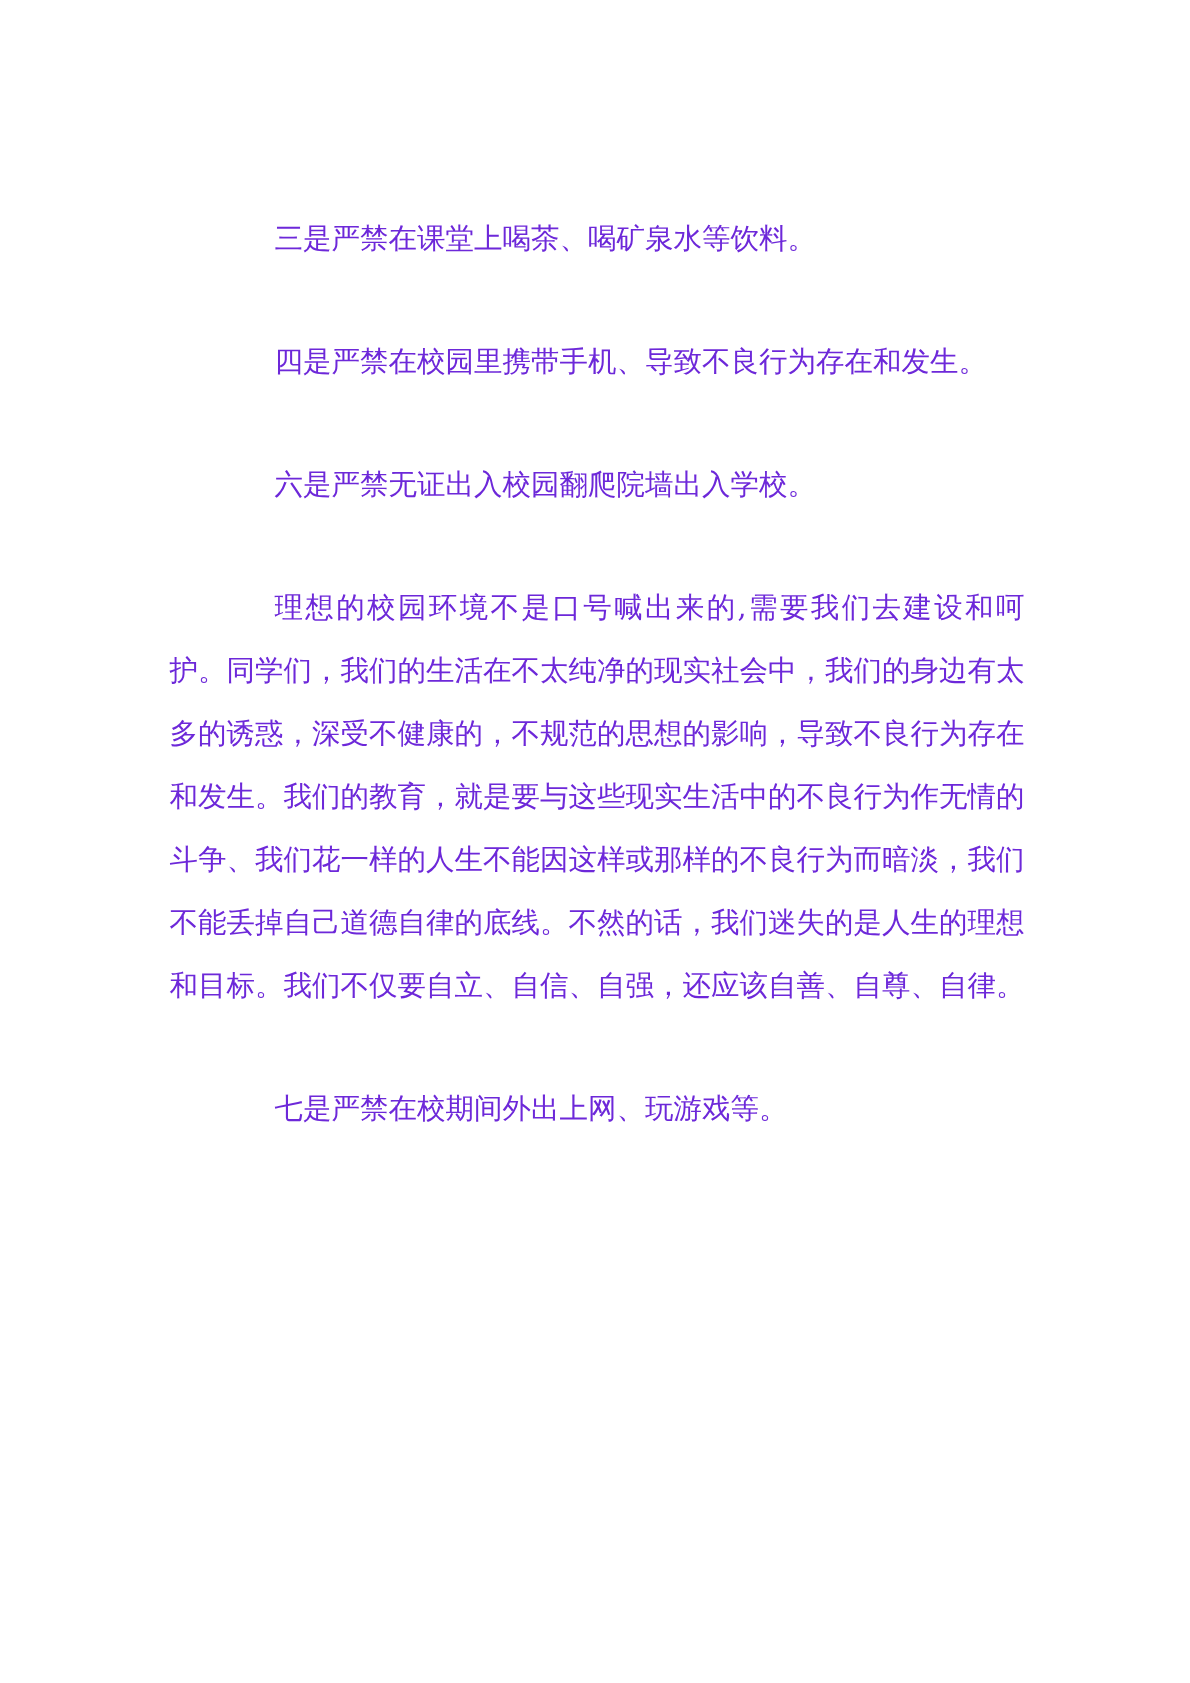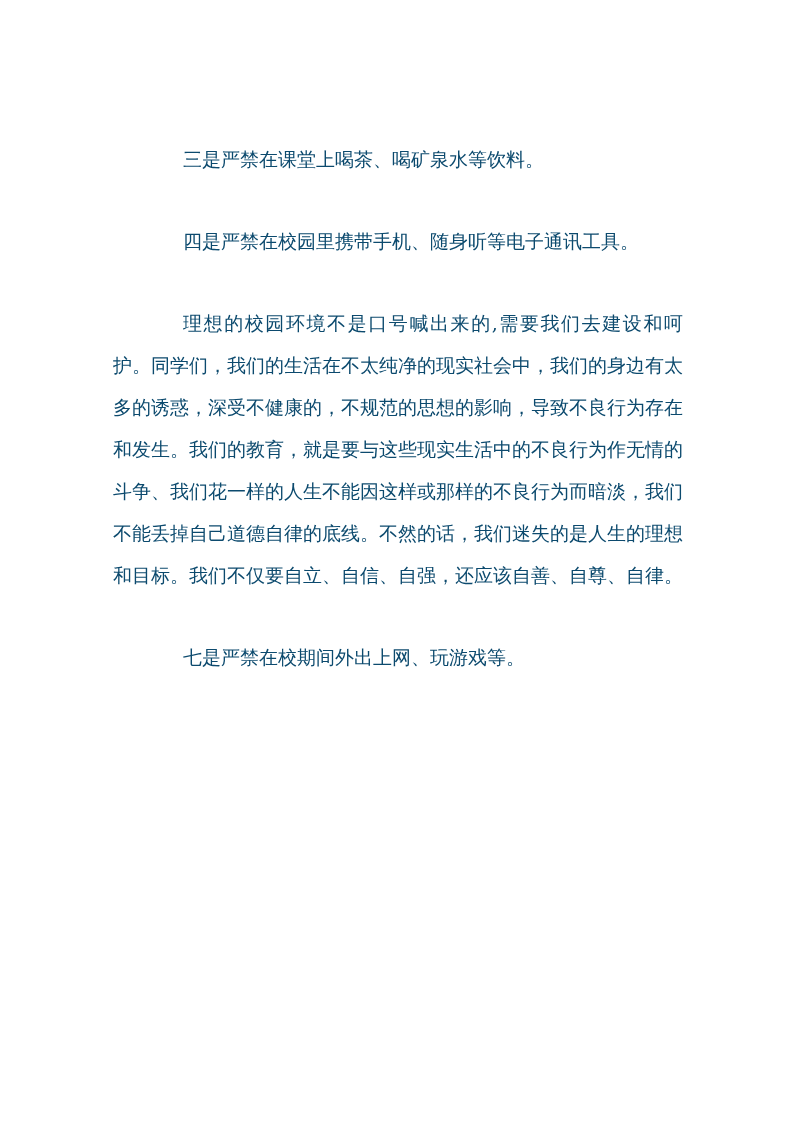--- a/index.html
+++ b/index.html
@@ -18,29 +18,30 @@
     padding: 138px 110px 0 113px;
   }
   .doc-body {
     width: 570px;
   }
   .doc-body p {
     margin: 0 0 40px 0;
     font-family: "DejaVu Serif", "Liberation Serif", serif;
     font-size: 19px;
     line-height: 42px;
-    color: #0c4a6e;
+    color: #6d28d9;
     text-align: justify;
     text-indent: 70px;
     word-break: break-all;
   }
 </style>
 </head>
 <body>
 
 <div class="page">
   <div class="doc-body">
     <p>三是严禁在课堂上喝茶、喝矿泉水等饮料。</p>
-    <p>四是严禁在校园里携带手机、随身听等电子通讯工具。</p>
+    <p>四是严禁在校园里携带手机、导致不良行为存在和发生。</p>
+    <p>六是严禁无证出入校园翻爬院墙出入学校。</p>
     <p>理想的校园环境不是口号喊出来的,需要我们去建设和呵护。同学们，我们的生活在不太纯净的现实社会中，我们的身边有太多的诱惑，深受不健康的，不规范的思想的影响，导致不良行为存在和发生。我们的教育，就是要与这些现实生活中的不良行为作无情的斗争、我们花一样的人生不能因这样或那样的不良行为而暗淡，我们不能丢掉自己道德自律的底线。不然的话，我们迷失的是人生的理想和目标。我们不仅要自立、自信、自强，还应该自善、自尊、自律。</p>
     <p>七是严禁在校期间外出上网、玩游戏等。</p>
   </div>
 </div>
 
 </body></html>

